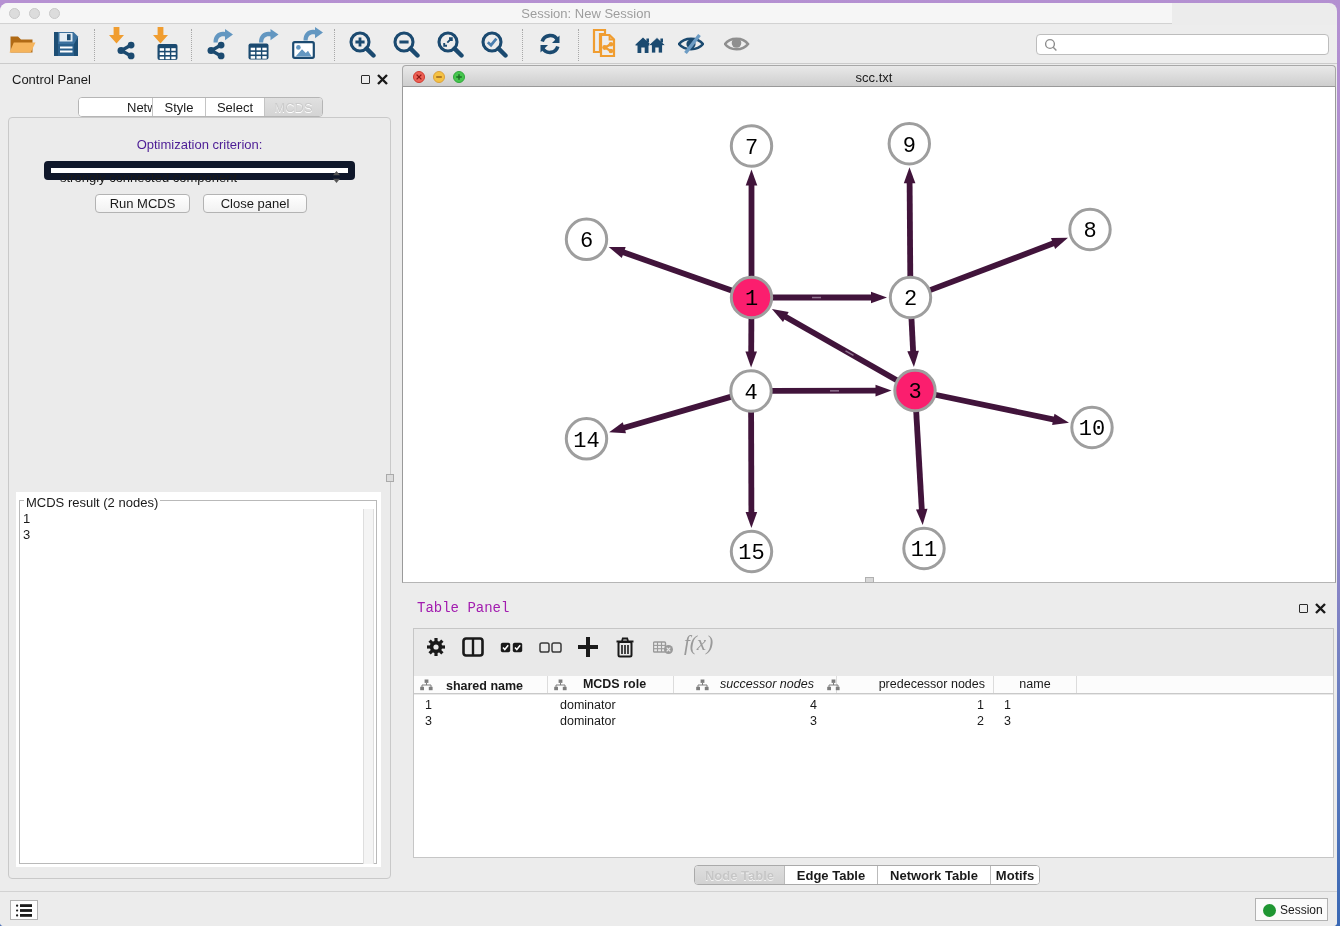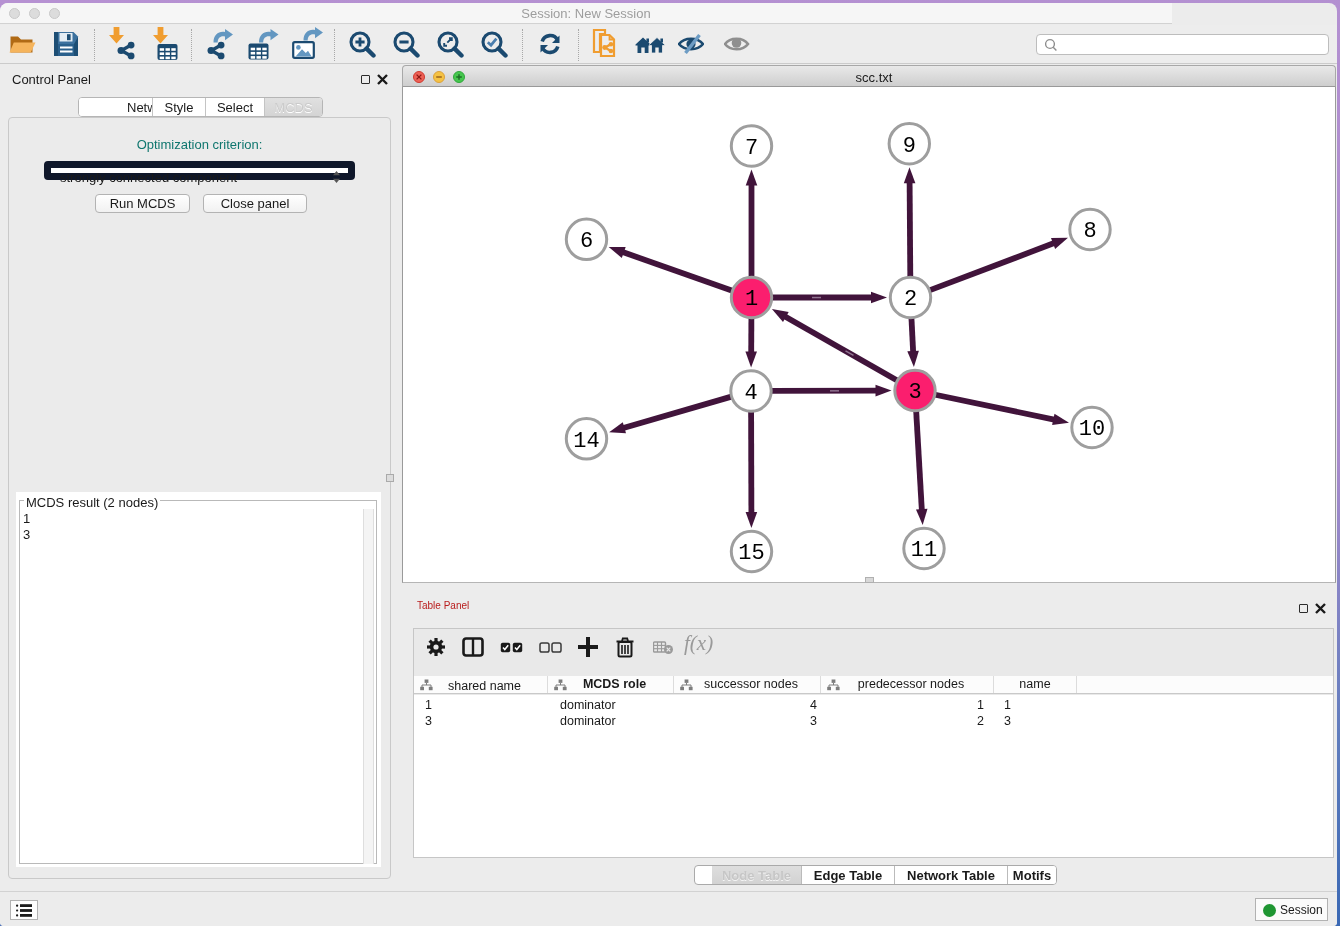--- a/index.html
+++ b/index.html
@@ -30,21 +30,21 @@
 .tlc { position:absolute; top:5px; width:12px; height:12px; border-radius:50%; } .tlc svg { display:block; margin:0; }
 .canvas { position:absolute; left:0; top:22px; width:934px; height:496px; background:#fff; border-left:1px solid #9a9a9a; border-right:1px solid #9a9a9a; border-bottom:1px solid #b5b5b5; }
 
 .tp-box { position:absolute; left:413px; top:625px; width:921px; height:230px; background:#e9e9e9; border:1px solid #c6c6c6; }
 .th-row { position:absolute; left:414px; top:673px; width:919px; height:18px; background:#fcfcfc; border-bottom:1px solid #c9c9c9; }
 .tbody { position:absolute; left:414px; top:692px; width:919px; height:162px; background:#fff; }
 .hc { position:absolute; top:0; height:17px; border-right:1px solid #dcdcdc; font-size:12.5px; color:#1a1a1a; text-align:center; line-height:17px; }
 .cellt { position:absolute; font-size:12.5px; color:#1a1a1a; }
 .btabs { position:absolute; top:862px; height:20px; display:flex; border:1px solid #aaa; border-radius:4px; overflow:hidden; background:#fff; }
 .btab { font-size:13px; font-weight:bold; color:#1a1a1a; text-align:center; line-height:19px; background:#fff; border-left:1px solid #bbb; }
-.btab:first-child { border-left:none;margin-left:17px; }
+.btab:first-child { border-left:none; }
 .btab.sel { background:linear-gradient(#dedede,#d2d2d2); color:#c6c6c6; text-shadow:0 1px 0 #f5f5f5; }
 
 .status { position:absolute; left:0; top:888px; width:1337px; height:35px; background:#ececec; border-top:1px solid #d2d2d2; }
 </style></head>
 <body>
 <div class="win">
 
   <div class="titlebar">
     <div class="tl" style="left:9px;"></div>
     <div class="tl" style="left:29px;"></div>
@@ -201,21 +201,21 @@
   <svg class="abs" style="left:376px;top:70px;" width="13" height="13" viewBox="0 0 13 13">
       <path d="M2 2 L11 11 M11 2 L2 11" stroke="#1a1a1a" stroke-width="2.4"></path>
     </svg>
   <div class="cp-pane"></div>
   <div class="tabs">
     <div class="tab" style="width:73px;padding-left:48px;">Network</div>
     <div class="tab" style="width:53px;">Style</div>
     <div class="tab" style="width:59px;">Select</div>
     <div class="tab sel" style="width:58px;">MCDS</div>
   </div>
-  <div style="position:absolute;left:8px;top:134px;width:383px;text-align:center;font-size:13px;color:#0f766e;">Optimization criterion:</div>
+  <div style="position:absolute;left:8px;top:134px;width:383px;text-align:center;font-size:13px;color:#4c1d95;">Optimization criterion:</div>
   <div style="position:absolute;left:44px;top:158px;width:311px;height:19px;background:#fff;border:7px solid #0f172a;border-radius:4px;">
     <span style="position:absolute;left:9px;top:1px;font-size:13px;line-height:17px;color:#1a1a1a;">strongly connected component</span>
     <svg style="position:absolute;right:6px;top:2px;" width="11" height="14" viewBox="0 0 11 14">
         <path d="M5.5 1 L9 5.2 L2 5.2 Z" fill="#555"></path>
         <path d="M5.5 13 L9 8.8 L2 8.8 Z" fill="#555"></path>
       </svg>
   </div>
   <div class="btn" style="left:95px;top:191px;width:95px;">Run MCDS</div>
   <div class="btn" style="left:203px;top:191px;width:104px;">Close panel</div>
 
@@ -300,21 +300,21 @@
 <text x="521.0" y="469.3" font-size="22" fill="#000" text-anchor="middle" font-family="Liberation Mono, monospace">11</text>
 <rect x="409" y="209.8" width="9" height="1.5" fill="#907390"></rect>
           <rect x="427" y="303.1" width="9" height="1.5" fill="#907390"></rect>
           <line x1="442.5" y1="263.9" x2="450.5" y2="268.4" stroke="#907390" stroke-width="1.5"></line>
 </svg>
     </div>
   </div>
 
   <div style="position:absolute;left:865px;top:574px;width:9px;height:6px;background:#d8d8d8;border:1px solid #b0b0b0;"></div>
 
-  <div style="position:absolute;left:417px;top:597px;font-size:10px;color:#b91c1c;">Table Panel</div>
+  <div style="position:absolute;left:417px;top:597px;font-size:14px;color:#a21caf;font-family:Liberation Mono, monospace;">Table Panel</div>
   <div style="position:absolute;left:1299px;top:601px;width:9px;height:9px;border:1.6px solid #2b2b2b;border-radius:1px;"></div>
   <svg class="abs" style="left:1314px;top:599px;" width="13" height="13" viewBox="0 0 13 13">
       <path d="M2 2 L11 11 M11 2 L2 11" stroke="#1a1a1a" stroke-width="2.4"></path>
     </svg>
   <div class="tp-box"></div>
   <svg style="position:absolute;left:426px;top:634px;" width="20" height="20" viewBox="0 0 20 20">
       <g fill="#1a1a1a">
         <circle cx="10" cy="10" r="6.2"></circle>
         <g stroke="#1a1a1a" stroke-width="3.2">
 <line x1="10" y1="1" x2="10" y2="19"></line>
@@ -369,54 +369,54 @@
   <div class="th-row">
     <div class="hc" style="left:0px;width:134px;">
         <svg style="position:absolute;left:6px;top:3px;" width="13" height="12" viewBox="0 0 13 12">
           <g fill="#7d7d7d">
             <rect x="4.6" y="0.5" width="3.8" height="3.4"></rect>
             <rect x="0.2" y="7.8" width="3.8" height="3.4"></rect>
             <rect x="8.8" y="7.8" width="3.8" height="3.4"></rect>
           </g>
           <path d="M6.5 4 L6.5 6 M2 8 L2 6 L11 6 L11 8" stroke="#7d7d7d" stroke-width="1" fill="none"></path>
         </svg>
-        <span style="display:block;margin:2px 8px 0 16px;">shared name</span>
+        <span style="display:block;margin:2px 8px 0 16px;font-weight:bold;">shared name</span>
       </div>
 <div class="hc" style="left:134px;width:126px;font-weight:bold;">
         <svg style="position:absolute;left:6px;top:3px;" width="13" height="12" viewBox="0 0 13 12">
           <g fill="#7d7d7d">
             <rect x="4.6" y="0.5" width="3.8" height="3.4"></rect>
             <rect x="0.2" y="7.8" width="3.8" height="3.4"></rect>
             <rect x="8.8" y="7.8" width="3.8" height="3.4"></rect>
           </g>
           <path d="M6.5 4 L6.5 6 M2 8 L2 6 L11 6 L11 8" stroke="#7d7d7d" stroke-width="1" fill="none"></path>
         </svg>
         <span style="display:block;margin:0 8px 0 16px;">MCDS role</span>
       </div>
-<div class="hc" style="left:260px;width:147px;">
+<div class="hc" style="left:276px;width:147px;font-style:italic;">
         <svg style="position:absolute;left:6px;top:3px;" width="13" height="12" viewBox="0 0 13 12">
           <g fill="#7d7d7d">
             <rect x="4.6" y="0.5" width="3.8" height="3.4"></rect>
             <rect x="0.2" y="7.8" width="3.8" height="3.4"></rect>
             <rect x="8.8" y="7.8" width="3.8" height="3.4"></rect>
           </g>
           <path d="M6.5 4 L6.5 6 M2 8 L2 6 L11 6 L11 8" stroke="#7d7d7d" stroke-width="1" fill="none"></path>
         </svg>
         <span style="display:block;margin:0 8px 0 16px;">successor nodes</span>
       </div>
 <div class="hc" style="left:407px;width:173px;">
         <svg style="position:absolute;left:6px;top:3px;" width="13" height="12" viewBox="0 0 13 12">
           <g fill="#7d7d7d">
             <rect x="4.6" y="0.5" width="3.8" height="3.4"></rect>
             <rect x="0.2" y="7.8" width="3.8" height="3.4"></rect>
             <rect x="8.8" y="7.8" width="3.8" height="3.4"></rect>
           </g>
           <path d="M6.5 4 L6.5 6 M2 8 L2 6 L11 6 L11 8" stroke="#7d7d7d" stroke-width="1" fill="none"></path>
         </svg>
-        <span style="display:block;margin:0 8px 0 16px;">predecessor nodes</span>
+        <span style="display:block;margin:0 8px 0 16px;text-align:right;">predecessor nodes</span>
       </div>
 <div class="hc" style="left:580px;width:83px;">
         <span style="display:block;margin-left:0px;">name</span>
       </div>
   </div>
   <div class="tbody">
     <div class="cellt" style="left:11px;top:3px;">1</div>
 <div class="cellt" style="left:146px;top:3px;">dominator</div>
 <div class="cellt" style="left:340px;top:3px;width:63px;text-align:right;">4</div>
 <div class="cellt" style="left:500px;top:3px;width:70px;text-align:right;">1</div>

